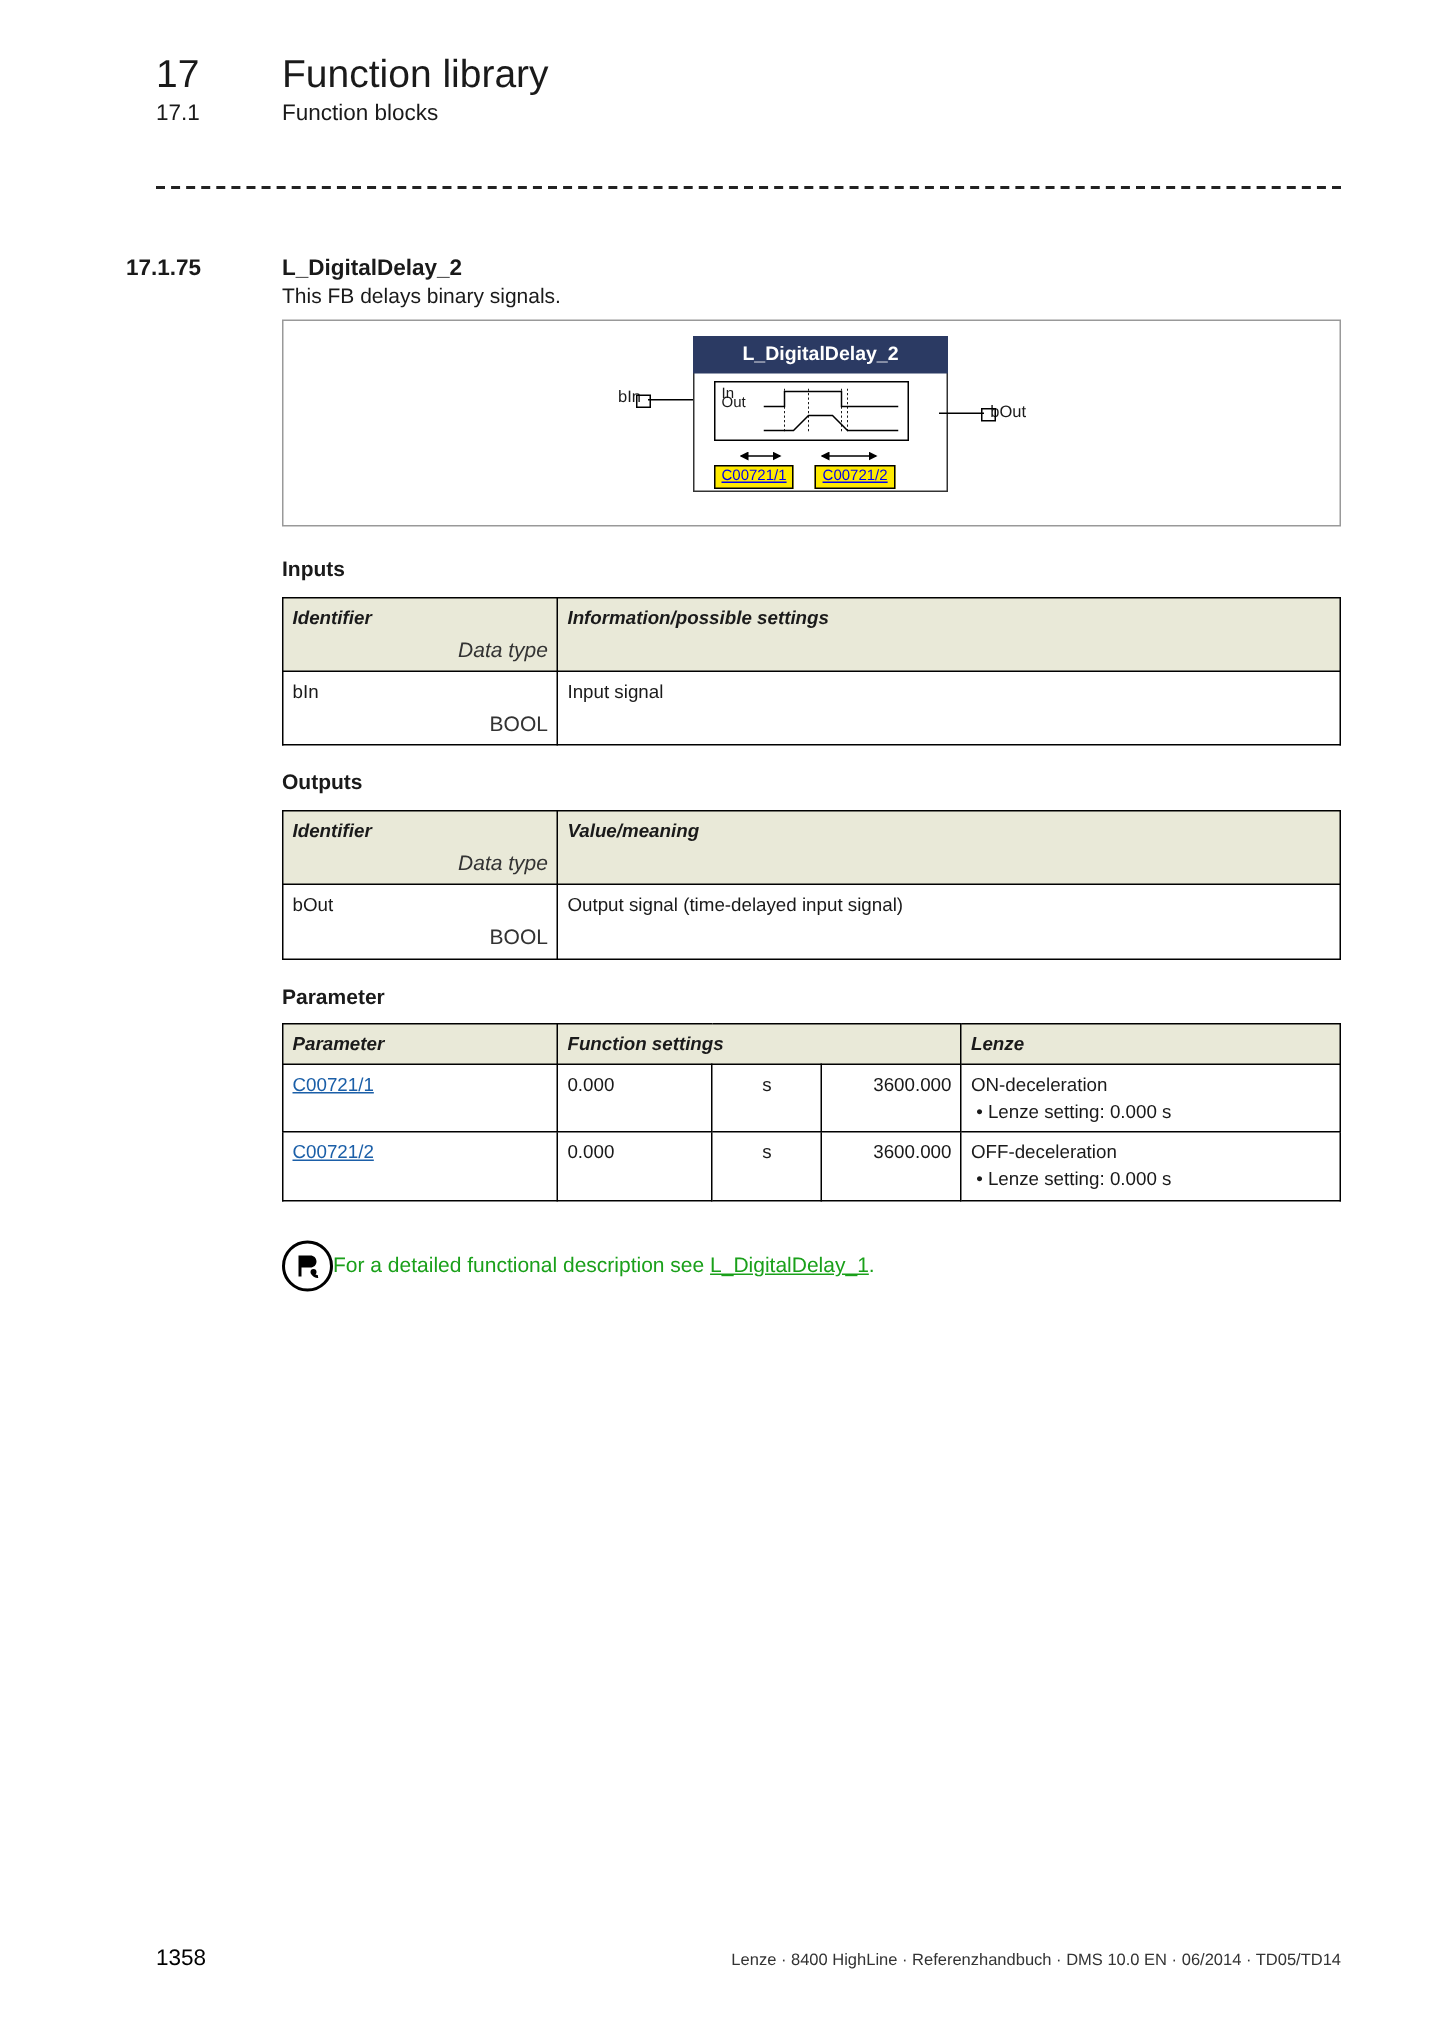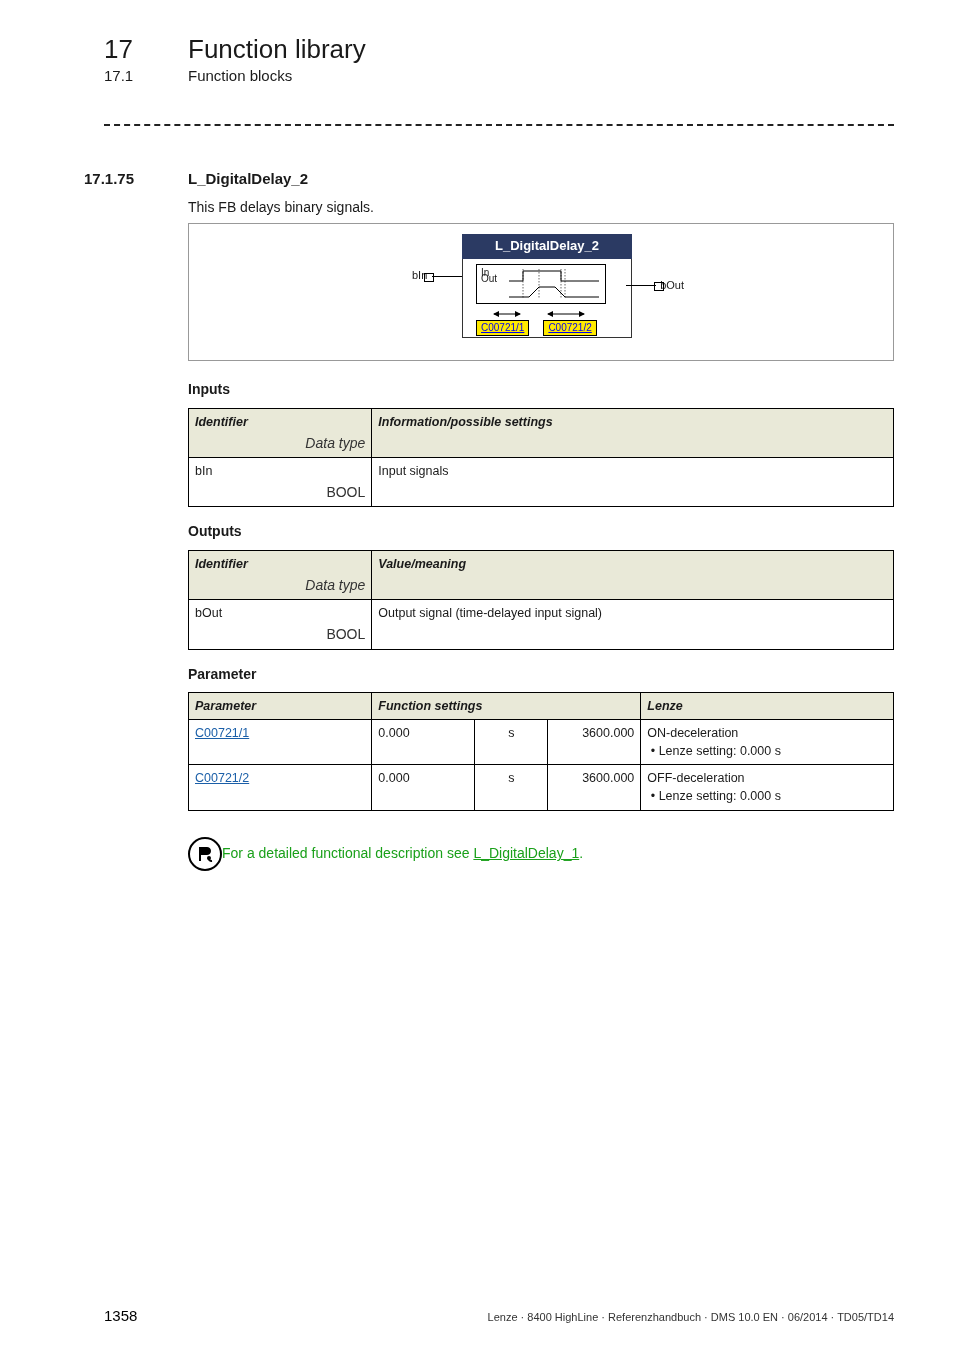--- a/index.html
+++ b/index.html
@@ -48,21 +48,20 @@
   .rule-dashed {
     margin-top: 40px;
     border: none;
     border-top: 2px dashed #222;
     height: 0;
   }
   .section-row {
     display: flex;
     align-items: baseline;
     margin-top: 44px;
-    margin-bottom: 10px;
   }
   .sec-num {
     width: 104px;
     margin-left: -20px;
     font-size: 15px;
     font-weight: 700;
   }
   .sec-title {
     font-size: 15px;
     font-weight: 700;
@@ -242,21 +241,21 @@
   }
   .tip-text {
     color: var(--tip-green);
     font-size: 14px;
   }
   .tip-text a { color: var(--tip-green); text-decoration: underline; }
 
   .footer {
     position: absolute;
     left: 104px;
-    bottom: 26px;
+    bottom: 36px;
     width: calc(954px - 104px - 60px);
     display: flex;
     justify-content: space-between;
     align-items: baseline;
     font-size: 11px;
     color: #333;
     gap: 28px;
   }
   .footer .pnum { font-size: 15px; font-weight: 400; color: #000;}
 </style>
@@ -349,21 +348,21 @@
           </th>
           <th><span>Information/possible settings</span></th>
         </tr>
       </thead>
       <tbody>
         <tr>
           <td>
             <span>bIn</span>
             <span class="dtype">BOOL</span>
           </td>
-          <td>Input signals</td>
+          <td>Input signal</td>
         </tr>
       </tbody>
     </table>
 
     <div class="mini-h">Outputs</div>
     <table class="doc">
       <thead>
         <tr>
           <th class="ident-cell">
             <span>Identifier</span>

